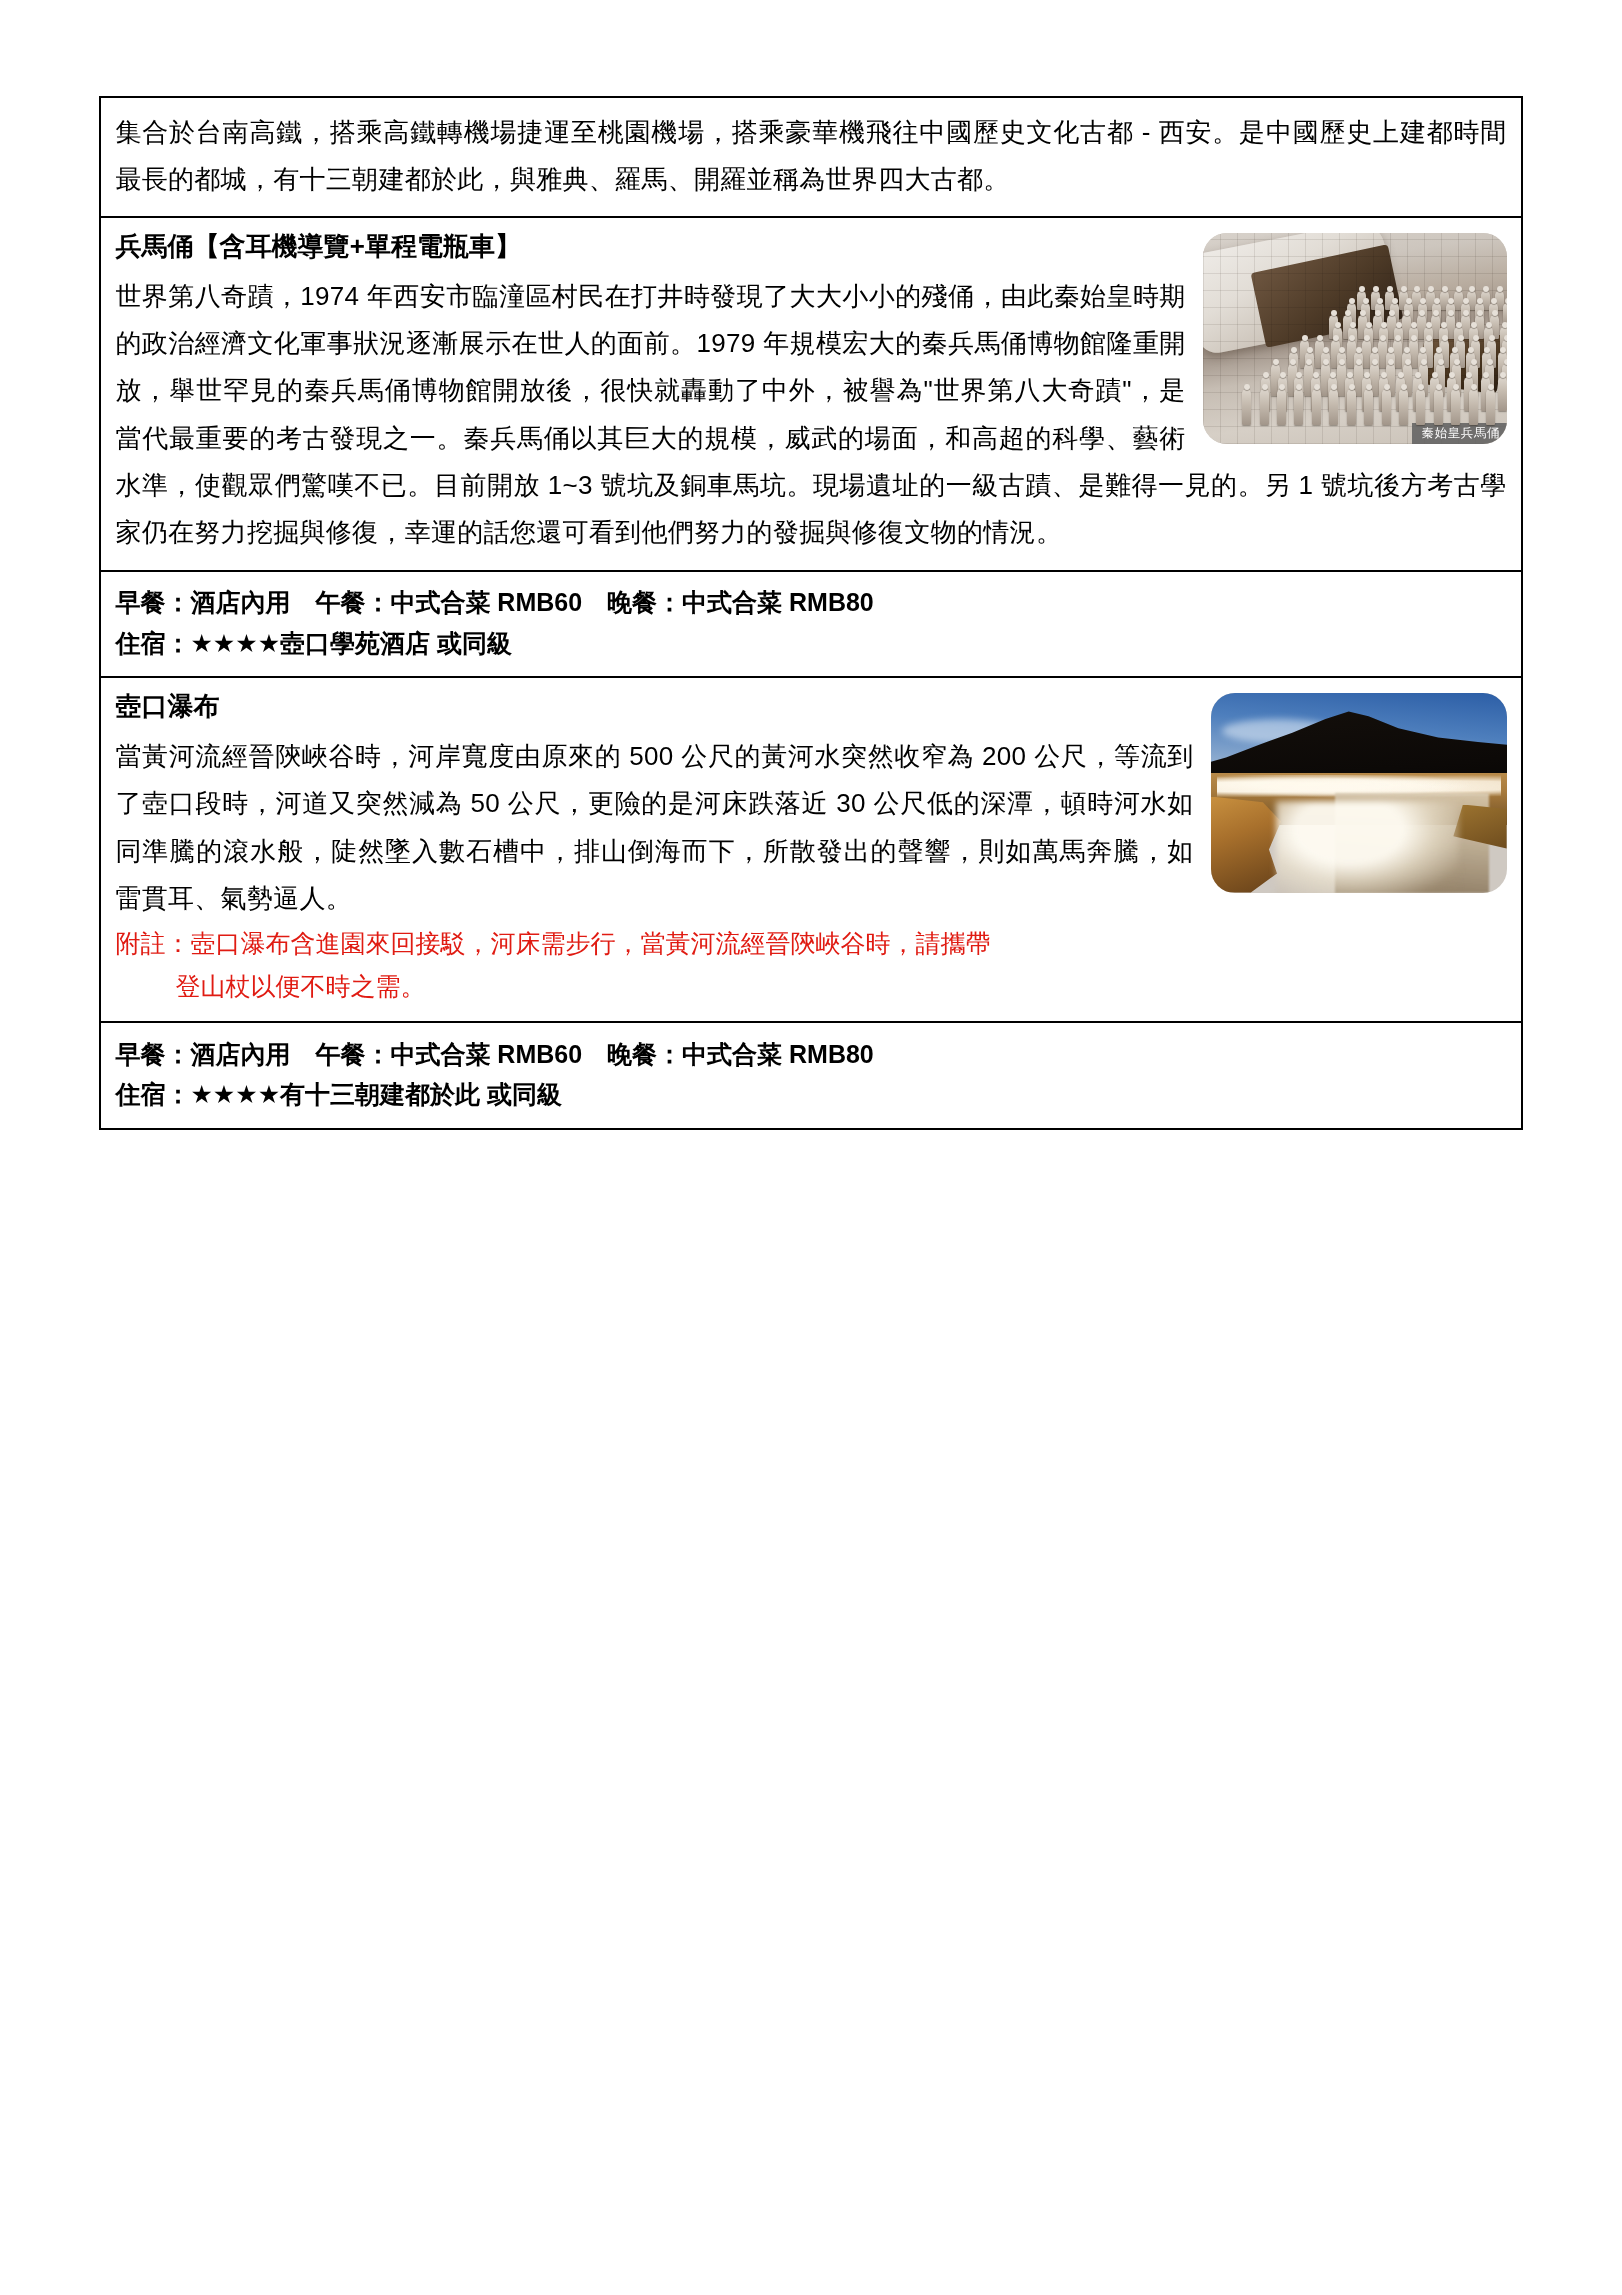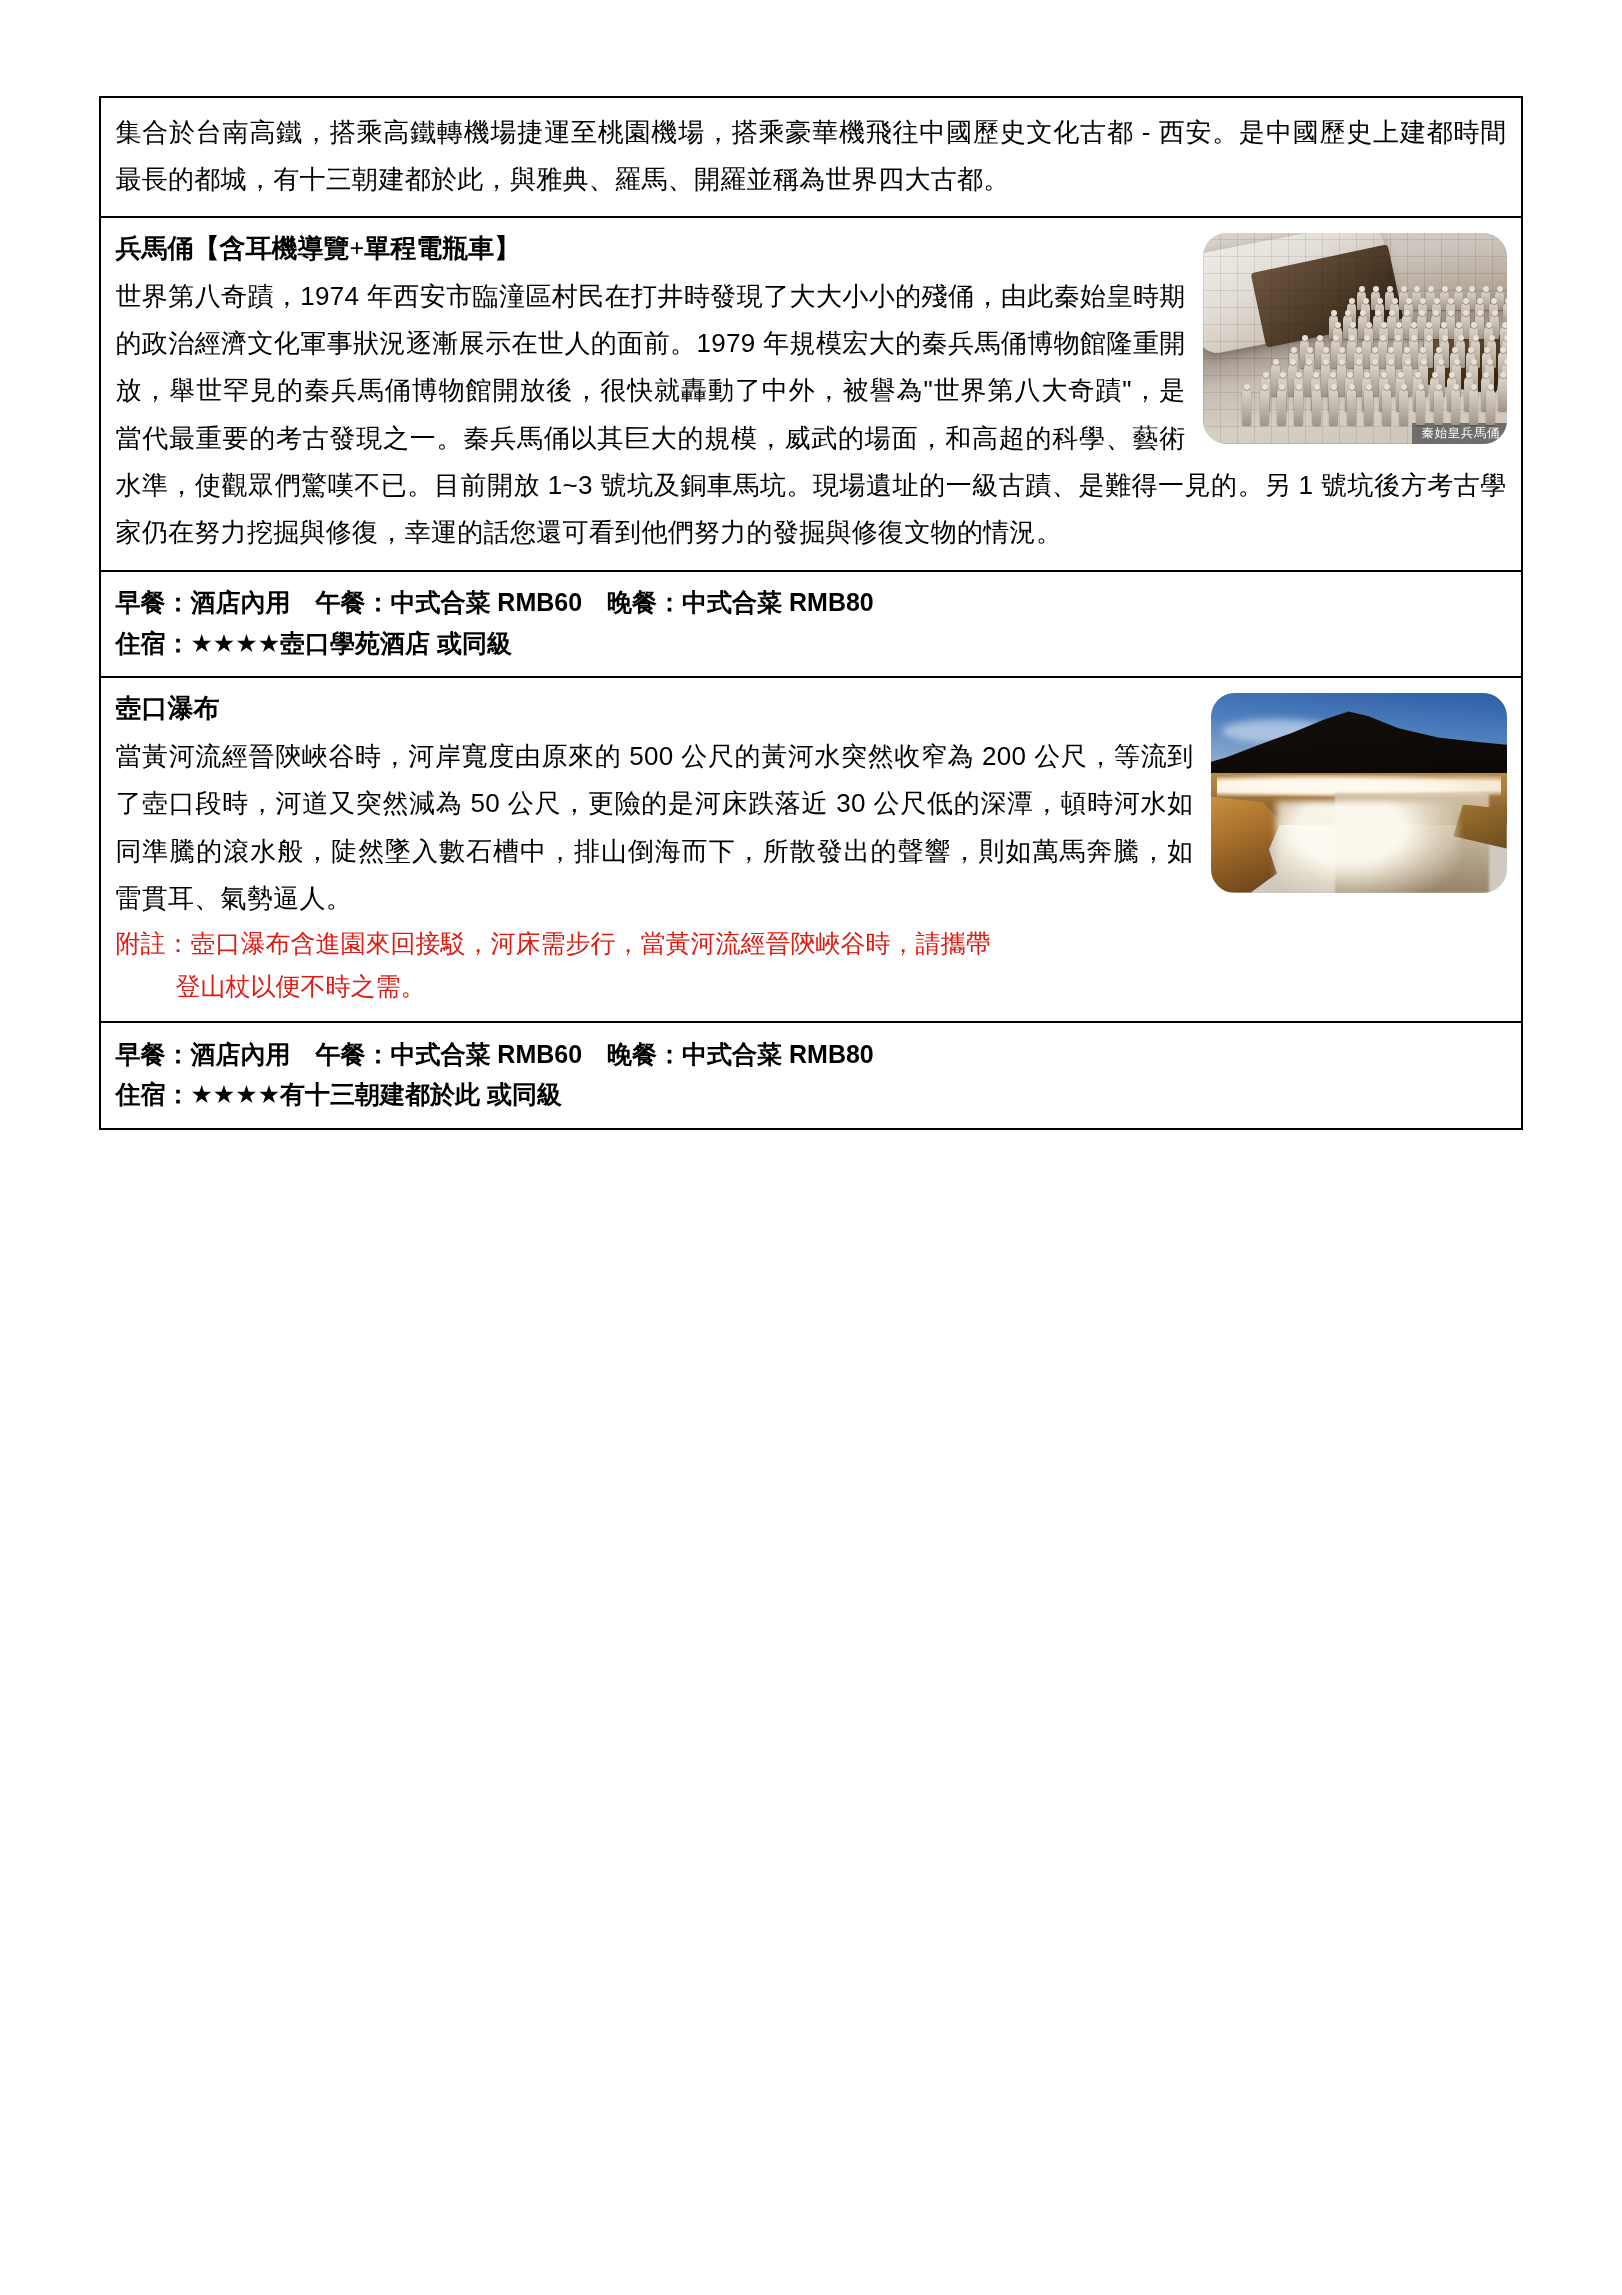--- a/index.html
+++ b/index.html
@@ -59,21 +59,21 @@
   .day-header {
     font-family: "Liberation Sans", "DejaVu Sans", sans-serif;
     font-weight: bold;
     font-size: 30px;
     line-height: 1.5;
     margin: 0;
     padding: 10.5px 0 9.2px 9.2px;
     white-space: pre;
   }
   .section-title {
-    font-family: Liberation Serif, serif;
+    font-family: Liberation Mono, monospace;
     font-weight: bold;
     font-size: 26px;
     line-height: 1.5;
     margin: 0 0 5.2px 0;
   }
   .note-text {
     font-family: "Liberation Sans", "DejaVu Sans", sans-serif;
     font-size: 25px;
     line-height: 1.72;
     margin: 0;

